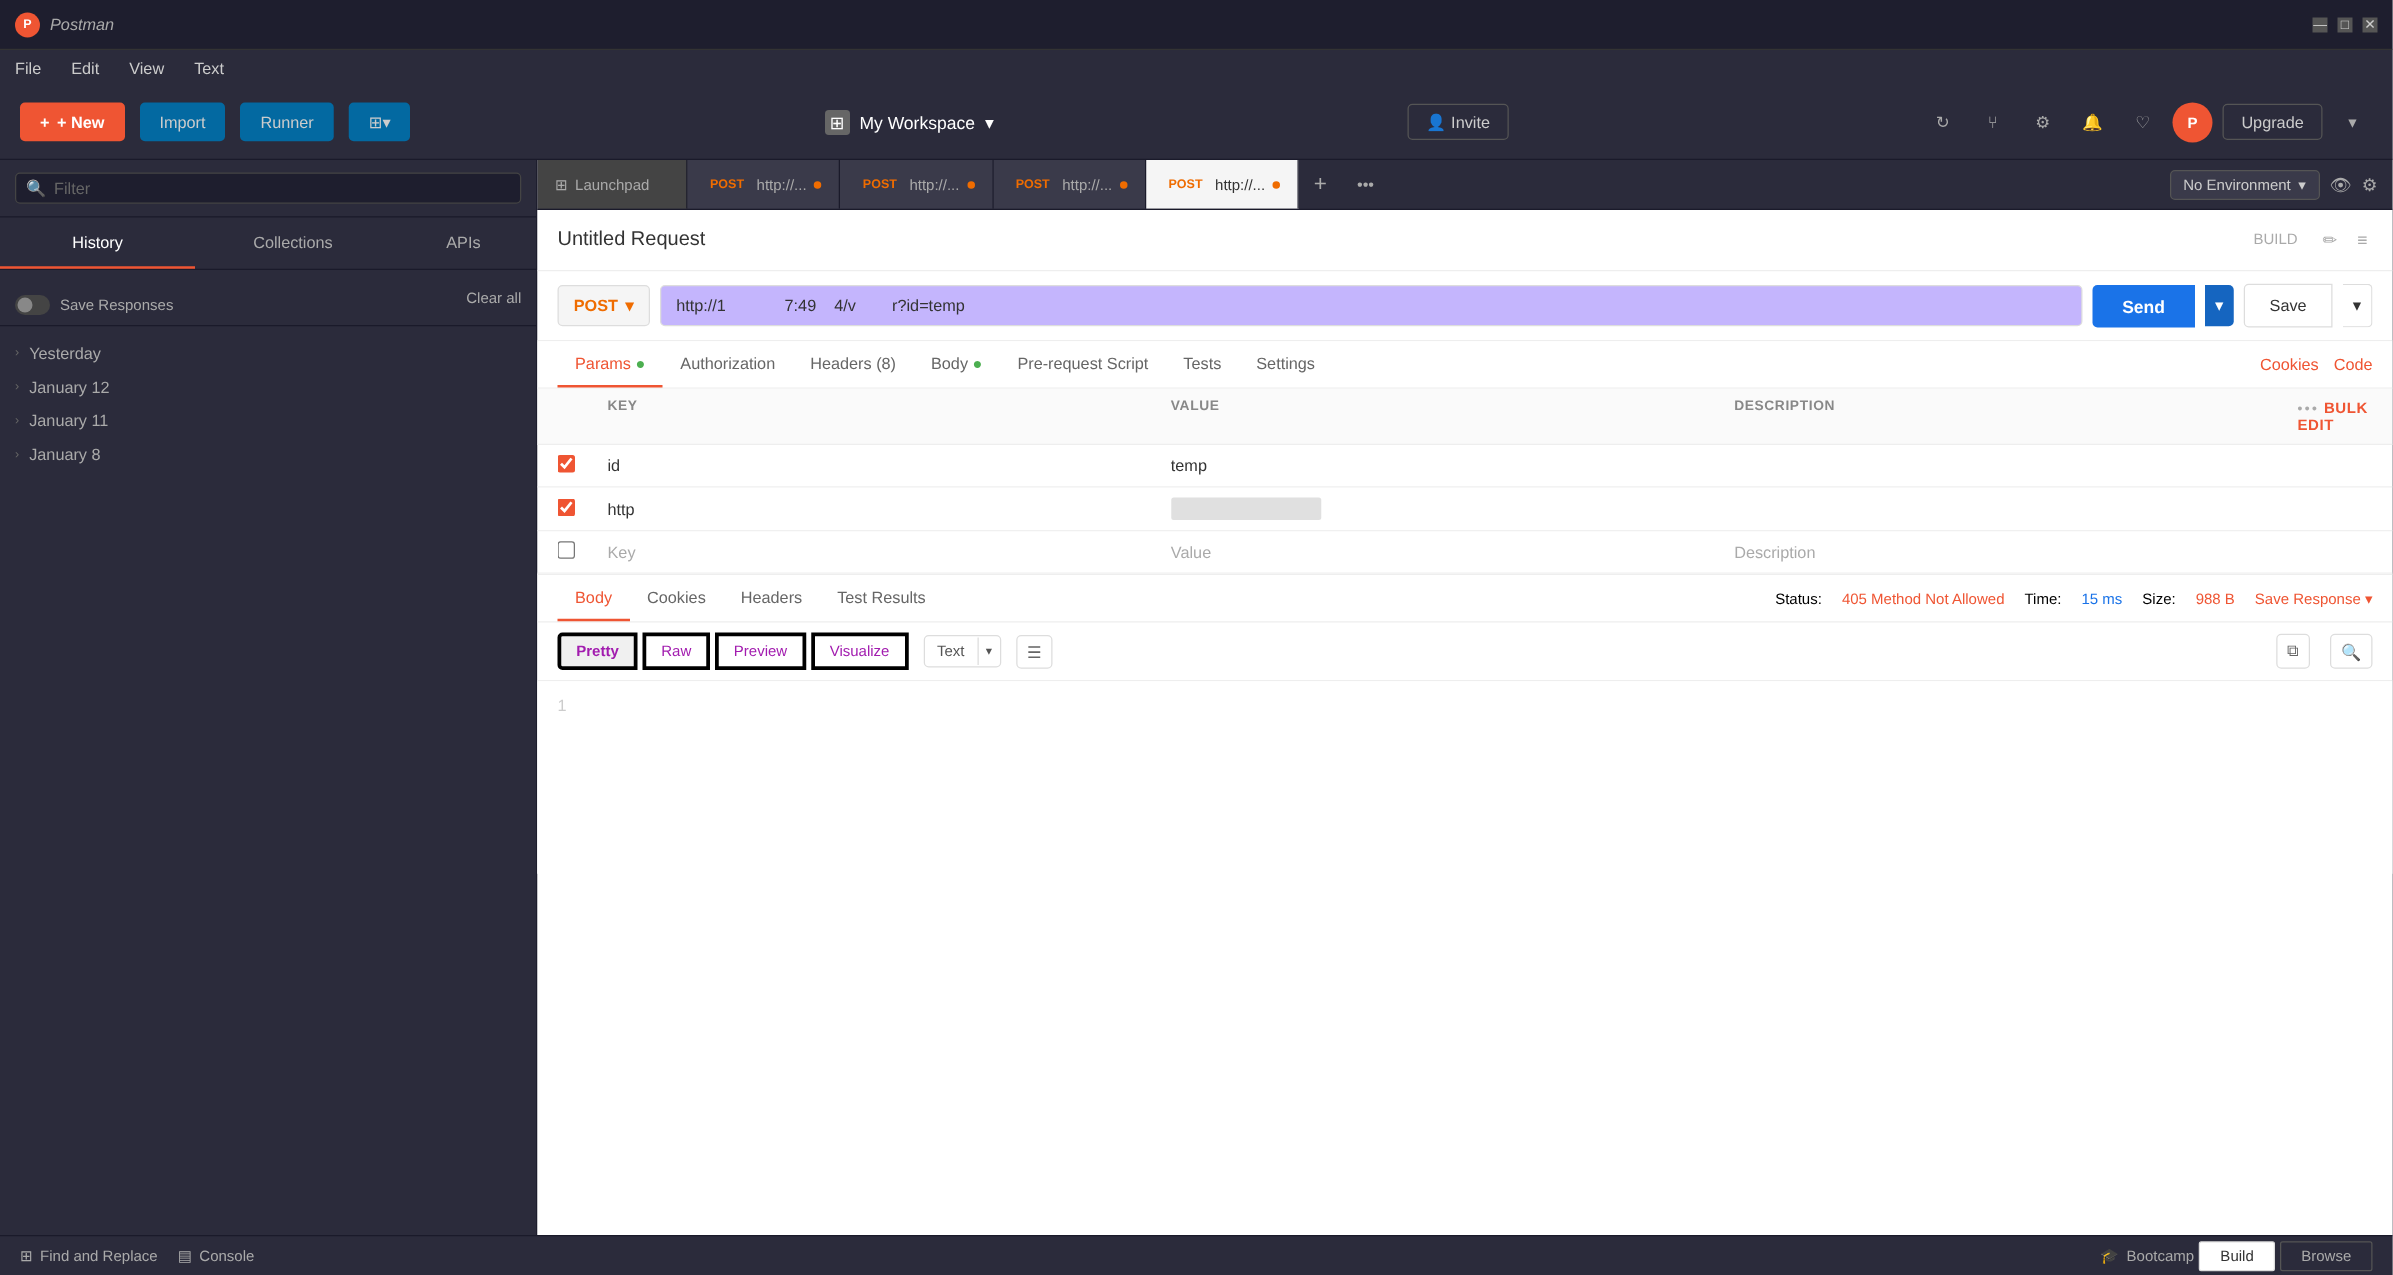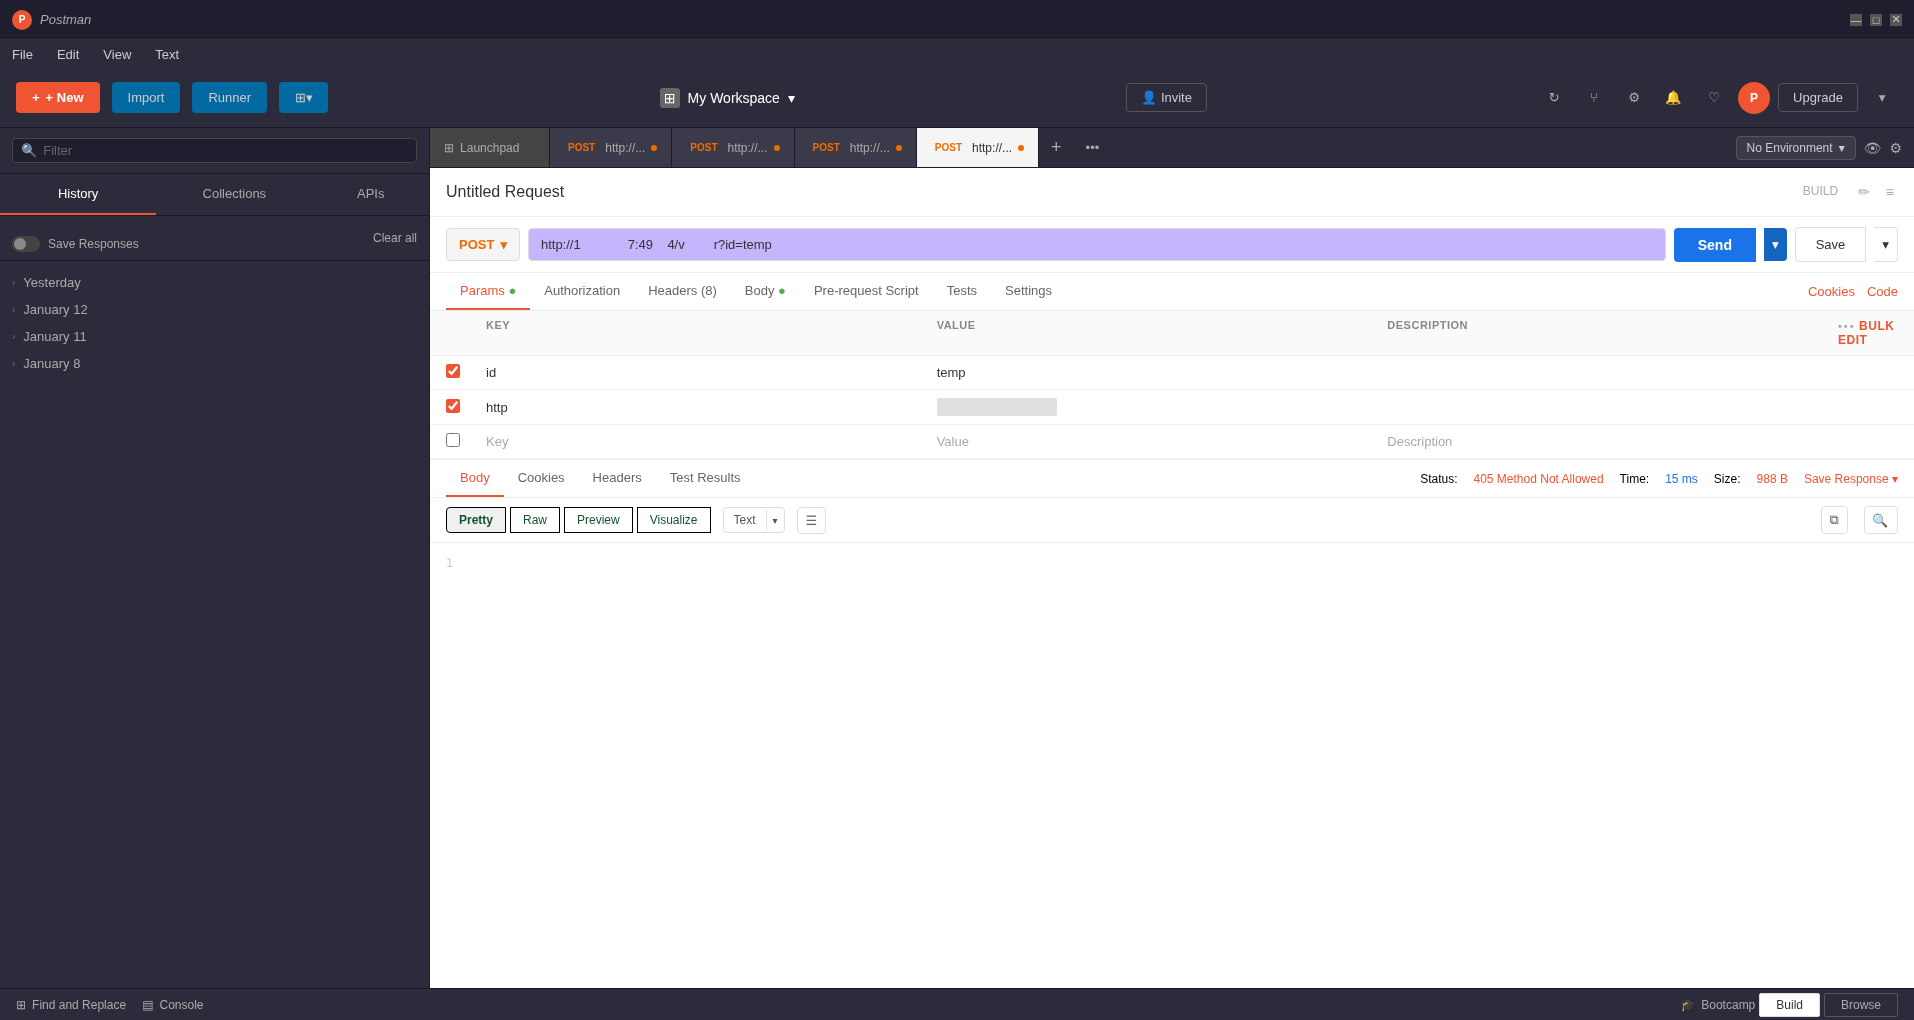--- a/index.html
+++ b/index.html
@@ -497,25 +497,25 @@
     
     .response-toolbar {
       display: flex;
       align-items: center;
       padding: 8px 16px;
       gap: 4px;
       border-bottom: 1px solid #eee;
     }
     .resp-format-btn {
       padding: 5px 12px;
-      border: 1px solid #000000;
+      border: 3px solid #000000;
       background: white;
       cursor: pointer;
       font-size: 12px;
-      color: #14532d;
+      color: #a21caf;
       border-radius: 0;
     }
     .resp-format-btn:first-child { border-radius: 4px 0 0 4px; }
     .resp-format-btn:last-of-type { border-radius: 0 4px 4px 0; }
     .resp-format-btn.active { background: #f0f0f0; font-weight: 600; }
     .resp-type-select {
       margin-left: 8px;
       display: flex; align-items: center;
       border: 1px solid #ddd;
       border-radius: 4px;

